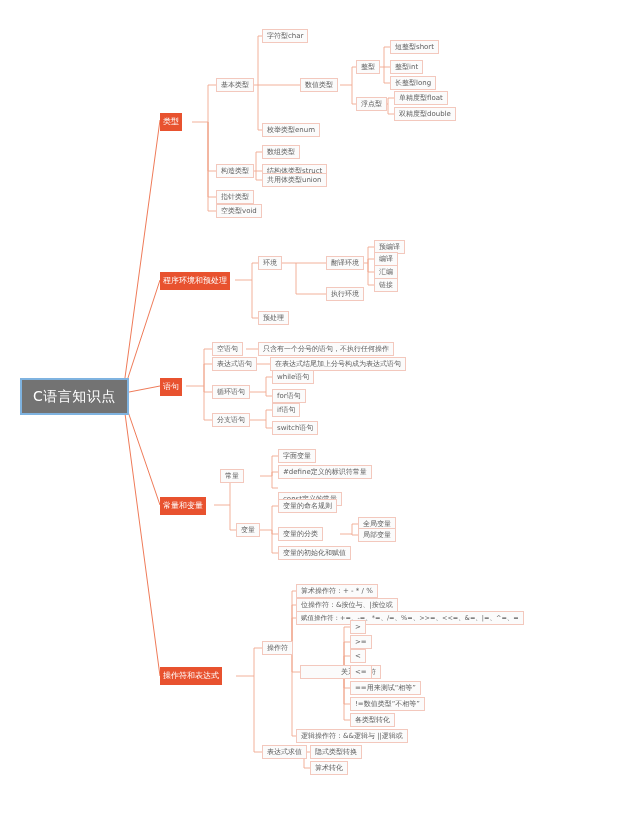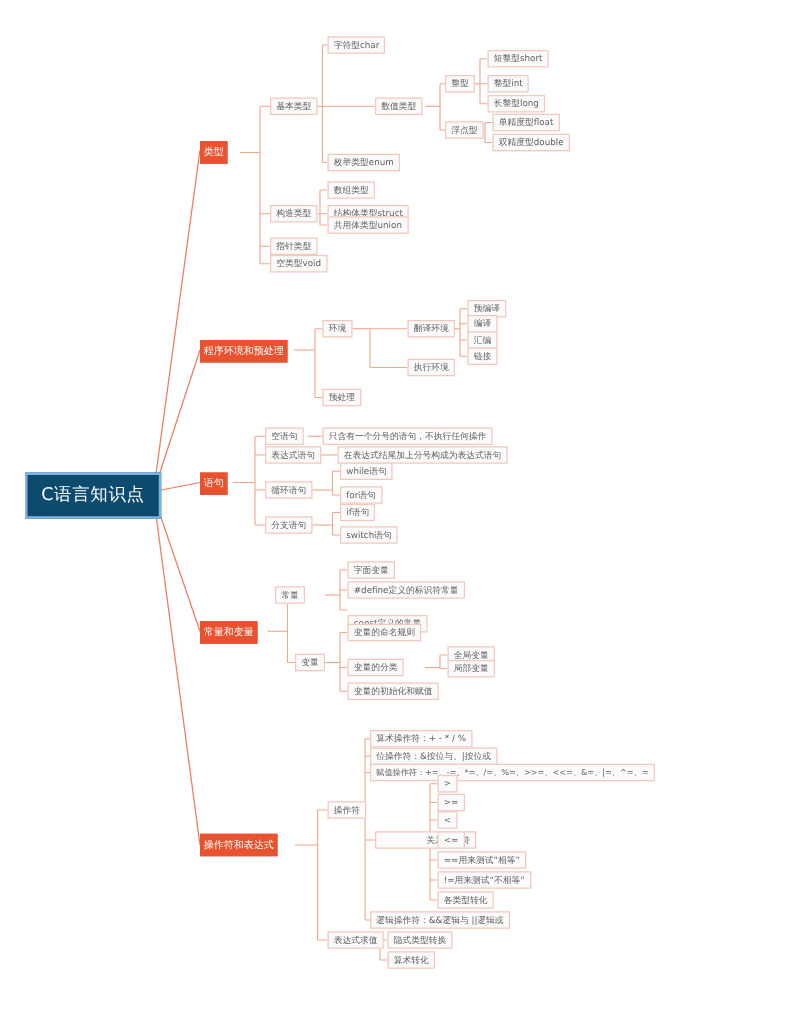--- a/index.html
+++ b/index.html
@@ -8,21 +8,21 @@
     width:634px;height:813px;position:relative;overflow:hidden;
     -webkit-font-smoothing:antialiased;
   }
   #stage{position:absolute;left:0;top:0;width:634px;height:813px;}
   svg.links{position:absolute;left:0;top:0;width:634px;height:813px;pointer-events:none;}
 
   .node{position:absolute;box-sizing:border-box;white-space:nowrap;}
 
   
   .root{
-    background:#0c4a6e;color:#ffffff;border:2px solid #7fb3e0;
+    background:#737373;color:#ffffff;border:2px solid #7fb3e0;
     font-size:14px;line-height:1;padding:9px 11px 10px 11px;
     letter-spacing:0.5px;
   }
   
   .l1{
     background:#e8522f;color:#ffffff;border:1px solid #e8522f;
     font-size:8px;line-height:1;padding:4px 2px;
   }
   
   .ln{
@@ -303,21 +303,21 @@
   <div class="node ln" style="left:350px;top:649px;">
     <span>&lt;</span>
   </div>
   <div class="node ln" style="left:350px;top:665px;">
     <span>&lt;=</span>
   </div>
   <div class="node ln" style="left:350px;top:681px;">
     <span>==用来测试“相等”</span>
   </div>
   <div class="node ln" style="left:350px;top:697px;">
-    <span>!=用来测试“不相等”</span>
+    <span>!=数值类型“不相等”</span>
   </div>
   <div class="node ln" style="left:350px;top:713px;">
     <span>各类型转化</span>
   </div>
   <div class="node ln" style="left:296px;top:729px;">
     <span>逻辑操作符：&amp;&amp;逻辑与 ||逻辑或</span>
   </div>
   <div class="node ln" style="left:262px;top:745px;">
     <span>表达式求值</span>
   </div>

